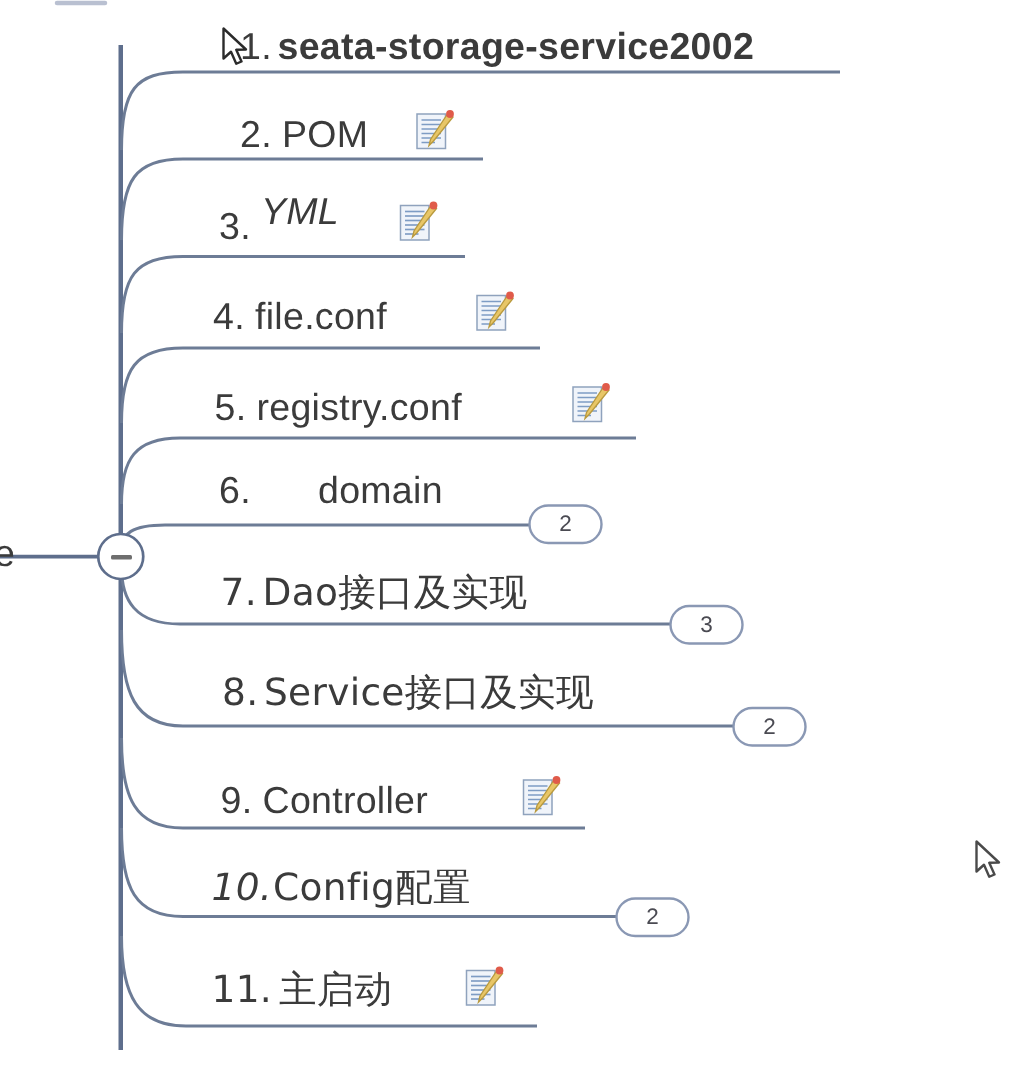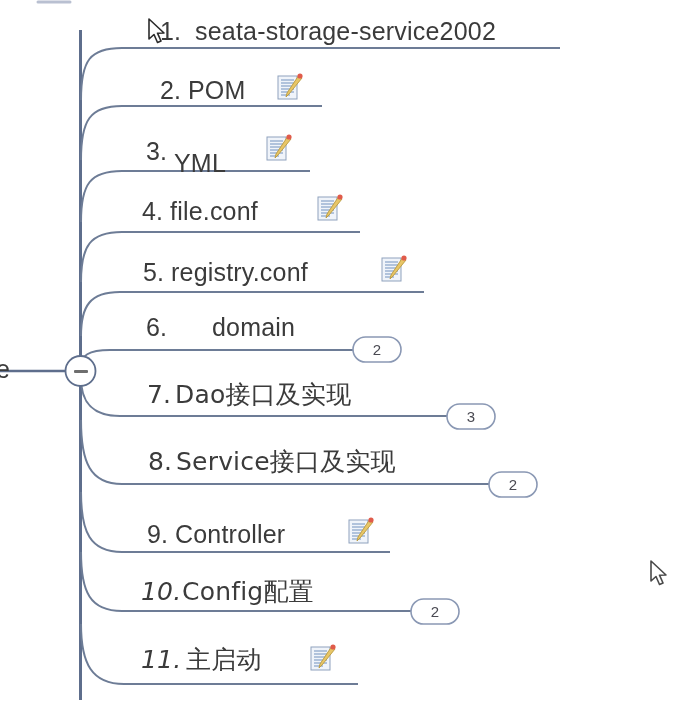--- a/index.html
+++ b/index.html
@@ -140,42 +140,42 @@
     <rect x="489" y="472" width="48" height="25" rx="12.5" ry="12.5" fill="#ffffff" stroke="#8a98b4" stroke-width="1.6"></rect>
     <rect x="411" y="599" width="48" height="25" rx="12.5" ry="12.5" fill="#ffffff" stroke="#8a98b4" stroke-width="1.6"></rect>
 
     <circle cx="80.5" cy="371" r="15" fill="#ffffff" stroke="#5e6e8c" stroke-width="1.8"></circle>
   </svg>
 
   <div class="root-label" style="left:-4px; top:357px;">e</div>
   <div class="collapse-sign" style="left:73.5px; top:369.5px;"></div>
 
   <div class="node-label" style="left:160px; top:19px;">1.</div>
-  <div class="node-label" style="left:195px; top:19px;">seata-storage-service2002</div>
+  <div class="node-label" style="left:185px; top:19px;font-weight:bold;">seata-storage-service2002</div>
 
   <div class="node-label" style="left:160px; top:78px;">2.</div>
   <div class="node-label" style="left:188px; top:78px;">POM</div>
   <div class="memo-icon" style="left:277px; top:73px;">
     <svg width="26" height="28" viewBox="0 0 26 28">
       <rect x="1" y="3" width="19" height="23" fill="#f0f4fa" stroke="#8fa2bd" stroke-width="1"></rect>
       <g stroke="#7e9cc4" stroke-width="1.1">
         <line x1="4" y1="7" x2="17" y2="7"></line>
           <line x1="4" y1="10" x2="17" y2="10"></line>
         <line x1="4" y1="13" x2="17" y2="13"></line>
           <line x1="4" y1="16" x2="17" y2="16"></line>
         <line x1="4" y1="19" x2="17" y2="19"></line>
           <line x1="4" y1="22" x2="13" y2="22"></line>
       </g>
       <polygon points="22,2 25,5 12,21 9,24 10,20" fill="#e8c667" stroke="#b99a3e" stroke-width="0.9"></polygon>
       <circle cx="23" cy="3" r="2.6" fill="#e05b4a"></circle>
     </svg>
   </div>
 
   <div class="node-label" style="left:146px; top:139px;">3.</div>
-  <div class="node-label" style="left:174px; top:151px;">YML</div>
+  <div class="node-label" style="left:174px; top:129px;font-style:italic;">YML</div>
   <div class="memo-icon" style="left:266px; top:134px;">
     <svg width="26" height="28" viewBox="0 0 26 28">
       <rect x="1" y="3" width="19" height="23" fill="#f0f4fa" stroke="#8fa2bd" stroke-width="1"></rect>
       <g stroke="#7e9cc4" stroke-width="1.1">
         <line x1="4" y1="7" x2="17" y2="7"></line>
           <line x1="4" y1="10" x2="17" y2="10"></line>
         <line x1="4" y1="13" x2="17" y2="13"></line>
           <line x1="4" y1="16" x2="17" y2="16"></line>
         <line x1="4" y1="19" x2="17" y2="19"></line>
           <line x1="4" y1="22" x2="13" y2="22"></line>
@@ -248,21 +248,21 @@
       </g>
       <polygon points="22,2 25,5 12,21 9,24 10,20" fill="#e8c667" stroke="#b99a3e" stroke-width="0.9"></polygon>
       <circle cx="23" cy="3" r="2.6" fill="#e05b4a"></circle>
     </svg>
   </div>
 
   <div class="node-label cjk" style="left:141px; top:579px;font-style:italic;">10.</div>
   <div class="node-label cjk" style="left:182px; top:579px;">Config配置</div>
   <div class="badge-label" style="left:423px; top:604px;">2</div>
 
-  <div class="node-label cjk" style="left:141px; top:647px;font-style:italic;">11.</div>
+  <div class="node-label cjk" style="left:141px; top:647px;">11.</div>
   <div class="node-label cjk" style="left:186px; top:647px;">主启动</div>
   <div class="memo-icon" style="left:310px; top:644px;">
     <svg width="26" height="28" viewBox="0 0 26 28">
       <rect x="1" y="3" width="19" height="23" fill="#f0f4fa" stroke="#8fa2bd" stroke-width="1"></rect>
       <g stroke="#7e9cc4" stroke-width="1.1">
         <line x1="4" y1="7" x2="17" y2="7"></line>
           <line x1="4" y1="10" x2="17" y2="10"></line>
         <line x1="4" y1="13" x2="17" y2="13"></line>
           <line x1="4" y1="16" x2="17" y2="16"></line>
         <line x1="4" y1="19" x2="17" y2="19"></line>

